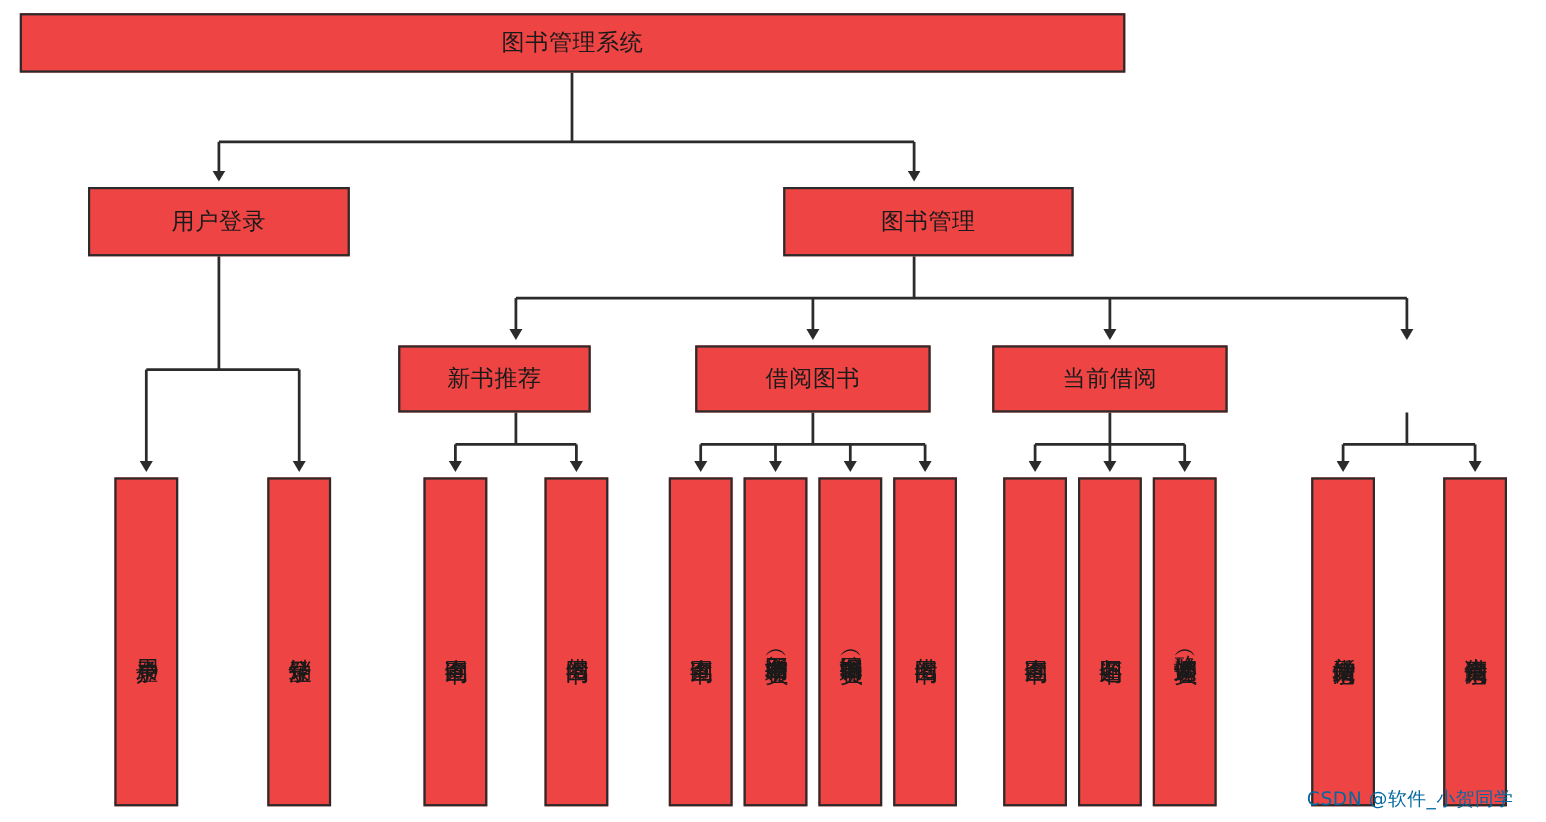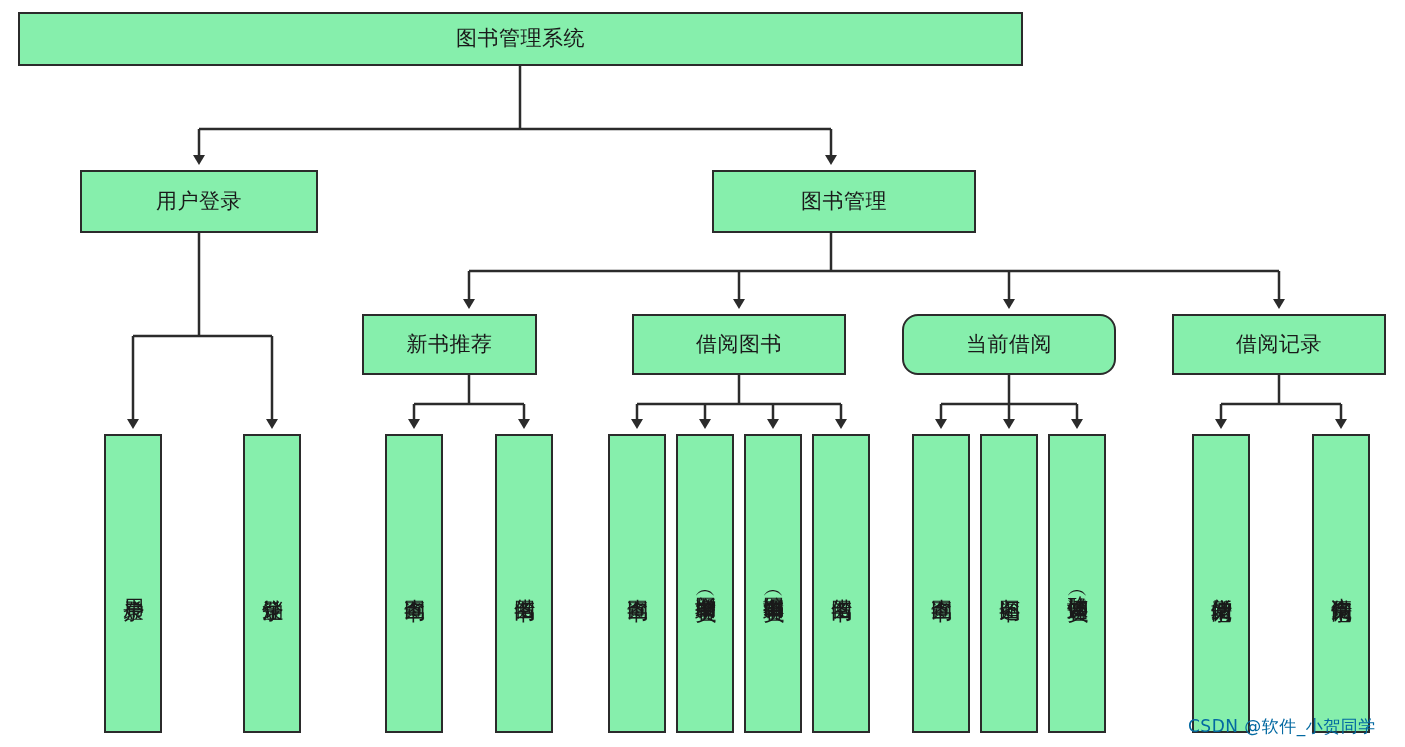--- a/index.html
+++ b/index.html
@@ -22,21 +22,21 @@
     left: 0;
     top: 0;
     width: 1405px;
     height: 747px;
     pointer-events: none;
   }
   .node {
     position: absolute;
     box-sizing: border-box;
     border: 2px solid #2b2b2b;
-    background: #86efac;
+    background: #ef4444;
     display: flex;
     align-items: center;
     justify-content: center;
     color: #1a1a1a;
   }
   .node .label-h {
     font-size: 21px;
     line-height: 1.1;
     letter-spacing: 0.5px;
     white-space: nowrap;
@@ -131,27 +131,24 @@
   </div>
 
   <div class="node" style="left:362px; top:314px; width:175px; height:61px;">
     <span class="label-h">新书推荐</span>
   </div>
 
   <div class="node" style="left:632px; top:314px; width:214px; height:61px;">
     <span class="label-h">借阅图书</span>
   </div>
 
-  <div class="node" style="left:902px; top:314px; width:214px; height:61px;border-radius:16px;">
+  <div class="node" style="left:902px; top:314px; width:214px; height:61px;">
     <span class="label-h">当前借阅</span>
   </div>
 
-  <div class="node" style="left:1172px; top:314px; width:214px; height:61px;">
-    <span class="label-h">借阅记录</span>
-  </div>
 
   <div class="node vert" style="left:104px; top:434px; width:58px; height:299px;">
     <span class="label-v">用户登录</span>
   </div>
 
   <div class="node vert" style="left:243px; top:434px; width:58px; height:299px;">
     <span class="label-v">注销登录</span>
   </div>
 
   <div class="node vert" style="left:385px; top:434px; width:58px; height:299px;">

